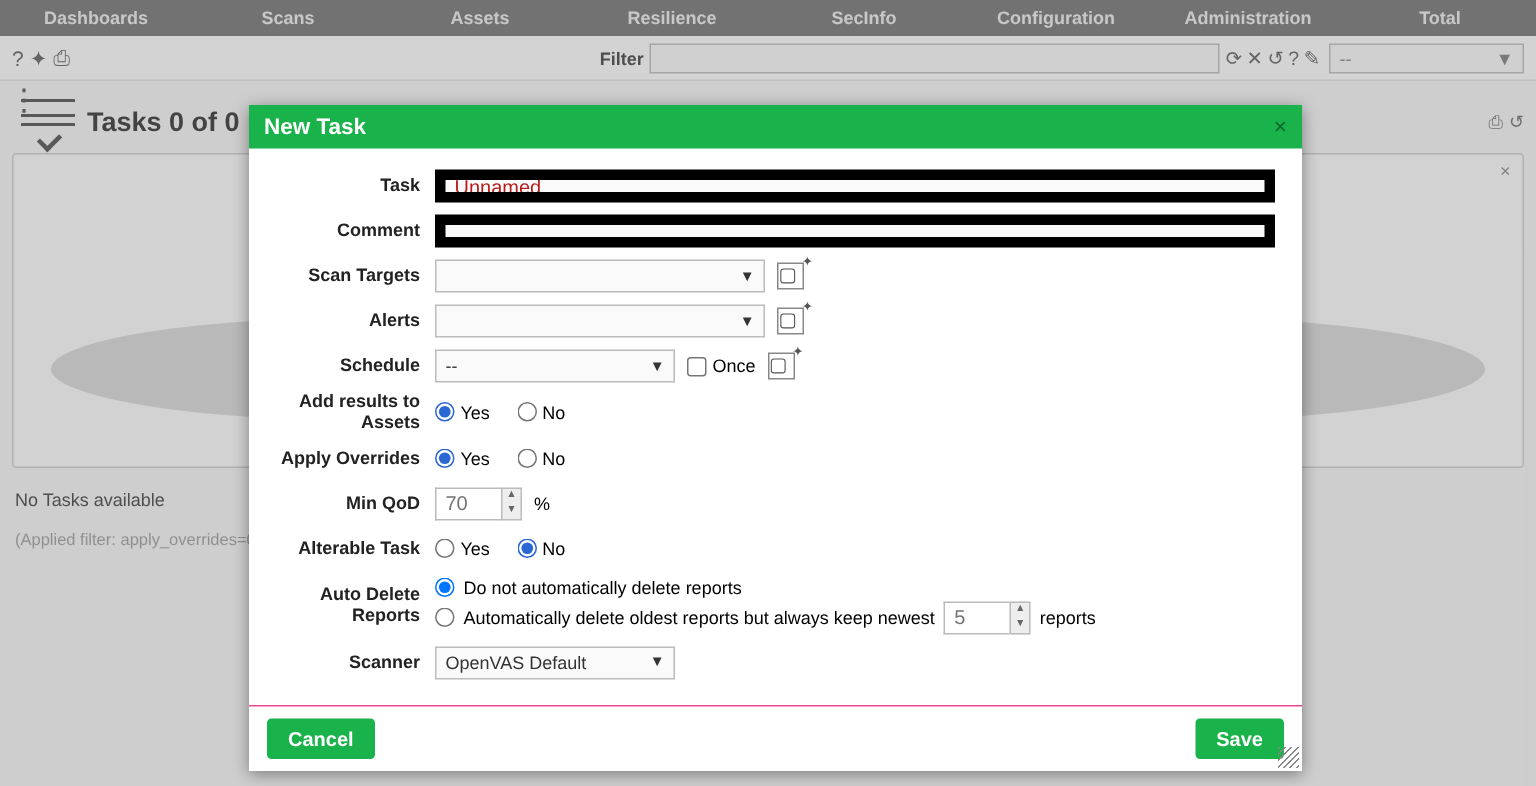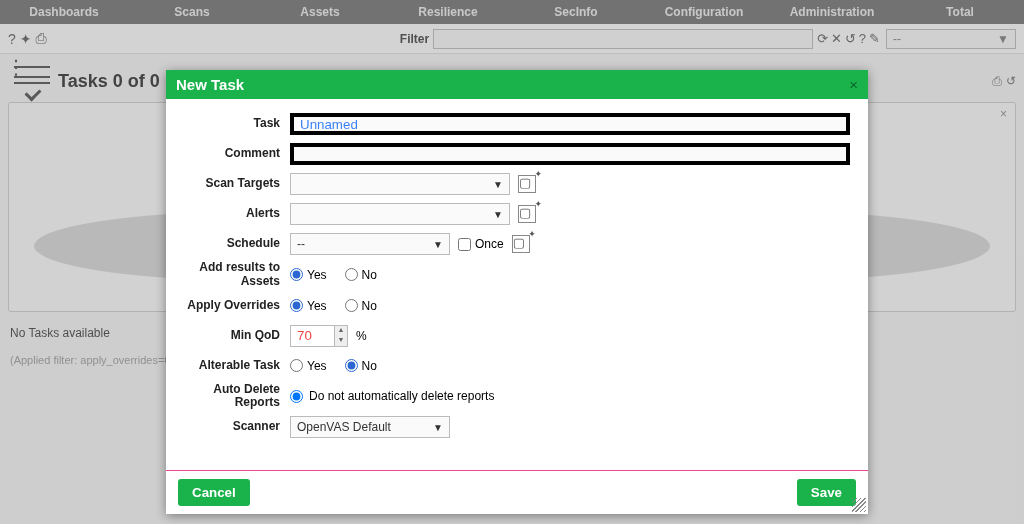--- a/index.html
+++ b/index.html
@@ -171,25 +171,25 @@
       text-align:right;
       padding-right: 10px;
       font-weight:bold;
       color:#222;
       line-height:1.15;
     }
     .form-row label.rowlabel.two { width:120px; }
     .form-row .field { flex:1; display:flex; align-items:center; gap:8px; }
     .tinput {
       height:22px;
-      border:4px solid #000000;
+      border:7px solid #000000;
       background:#fafafa;
       padding:2px 6px;
       width:100%;
-      color:#3b82f6;
+      color:#b91c1c;
     }
     .tselect {
       height:22px; border:1px solid #bbb; background:#fafafa;
       display:flex; align-items:center; justify-content:space-between;
       padding:0 6px; color:#333;
     }
     .tselect .caret { font-size:10px; }
     .w220 { width:220px; }
     .w160 { width:160px; }
     .addbtn {
@@ -204,21 +204,21 @@
       display:flex;
     }
     .addbtn::before { content:"✦"; position:absolute; top:-8px; right:-7px; font-size:9px; color:#555; }
 
     .radio { display:inline-flex; align-items:center; gap:4px; margin-right:10px; }
     .radio input { accent-color:#2a67d3; }
     .numspin {
       display:inline-flex; height:22px;
     }
     .numspin input {
-      width:44px; border:1px solid #bbb; border-right:none; padding:2px 6px; background:#fff; color:#ef4444;
+      width:44px; border:1px solid #bbb; border-right:none; padding:2px 6px; background:#fff; color:#737373;
     }
     .numspin .spin {
       width:14px; border:1px solid #bbb; background:#eee;
       display:flex; flex-direction:column;
     }
     .numspin .spin span { flex:1; font-size:7px; text-align:center; line-height:1; color:#666; cursor:pointer; }
 
     .dialog-footer {
       border-top:1px solid #ec4899;
       padding:8px 12px;
@@ -425,20 +425,32 @@
       </div>
     </div>
 
     <div class="form-row autodel-row">
       <label class="rowlabel two">Auto Delete Reports</label>
       <div class="field">
         <div class="autodel-opt">
           <input type="radio" name="ad" checked="" style="">
           <span>Do not automatically delete reports</span>
         </div>
+        <div class="autodel-opt">
+          <input type="radio" name="ad" style="">
+          <span>Automatically delete oldest reports but always keep newest</span>
+          <div class="numspin">
+            <input class="ghost" disabled="" value="5" style="">
+            <div class="spin">
+                <span>▲</span>
+                <span>▼</span>
+              </div>
+          </div>
+          <span> reports</span>
+        </div>
       </div>
     </div>
 
     <div class="form-row">
       <label class="rowlabel">Scanner</label>
       <div class="field">
         <div class="tselect w160">
           <span>OpenVAS Default</span>
             <span class="caret">▼</span>
         </div>

